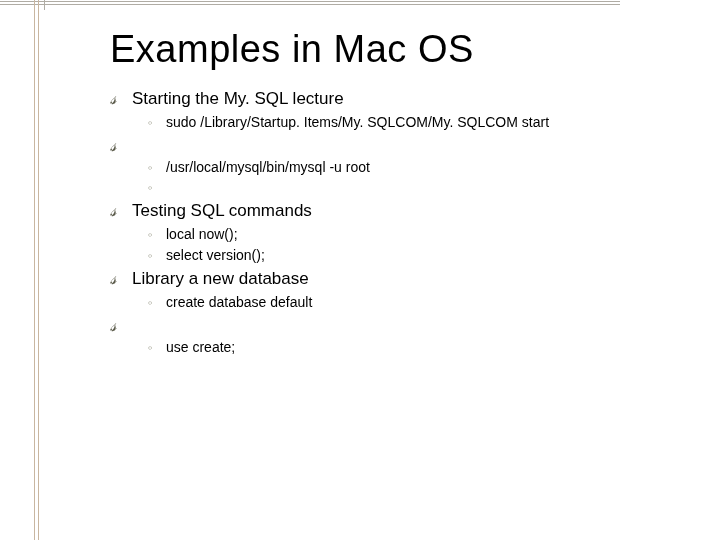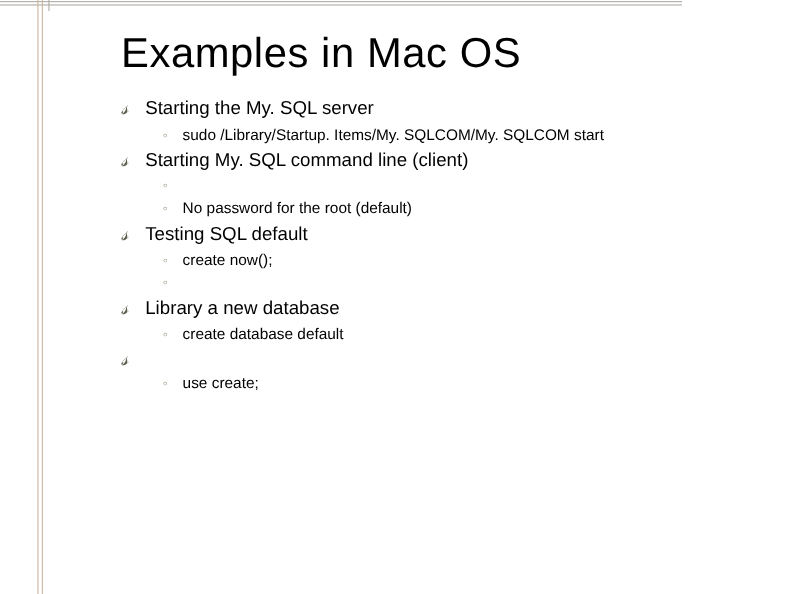--- a/index.html
+++ b/index.html
@@ -104,49 +104,49 @@
     <div class="line l2"></div>
   </div>
   <div class="deco-top-tick"></div>
 
   <div class="title">Examples in Mac OS</div>
 
   <div class="content">
 
     <div class="lvl1">
       <span class="bullet">𝓈</span>
-      <span class="text">Starting the My. SQL server</span>
+      <span class="text">Starting the My. SQL lecture</span>
     </div>
     <div class="lvl2">
       <span class="bullet">◦</span>
       <span class="text">sudo /Library/Startup. Items/My. SQLCOM/My. SQLCOM start</span>
     </div>
 
     <div class="lvl1">
       <span class="bullet">𝓈</span>
-      <span class="text">Starting My. SQL command line (client)</span>
+    </div>
+    <div class="lvl2">
+      <span class="bullet">◦</span>
+      <span class="text">/usr/local/mysql/bin/mysql -u root</span>
     </div>
     <div class="lvl2">
       <span class="bullet">◦</span>
     </div>
-    <div class="lvl2">
-      <span class="bullet">◦</span>
-      <span class="text">No password for the root (default)</span>
-    </div>
 
     <div class="lvl1">
       <span class="bullet">𝓈</span>
-      <span class="text">Testing SQL default</span>
+      <span class="text">Testing SQL commands</span>
     </div>
     <div class="lvl2">
       <span class="bullet">◦</span>
-      <span class="text">create now();</span>
+      <span class="text">local now();</span>
     </div>
     <div class="lvl2">
       <span class="bullet">◦</span>
+      <span class="text">select version();</span>
     </div>
 
     <div class="lvl1">
       <span class="bullet">𝓈</span>
       <span class="text">Library a new database</span>
     </div>
     <div class="lvl2">
       <span class="bullet">◦</span>
       <span class="text">create database default</span>
     </div>

